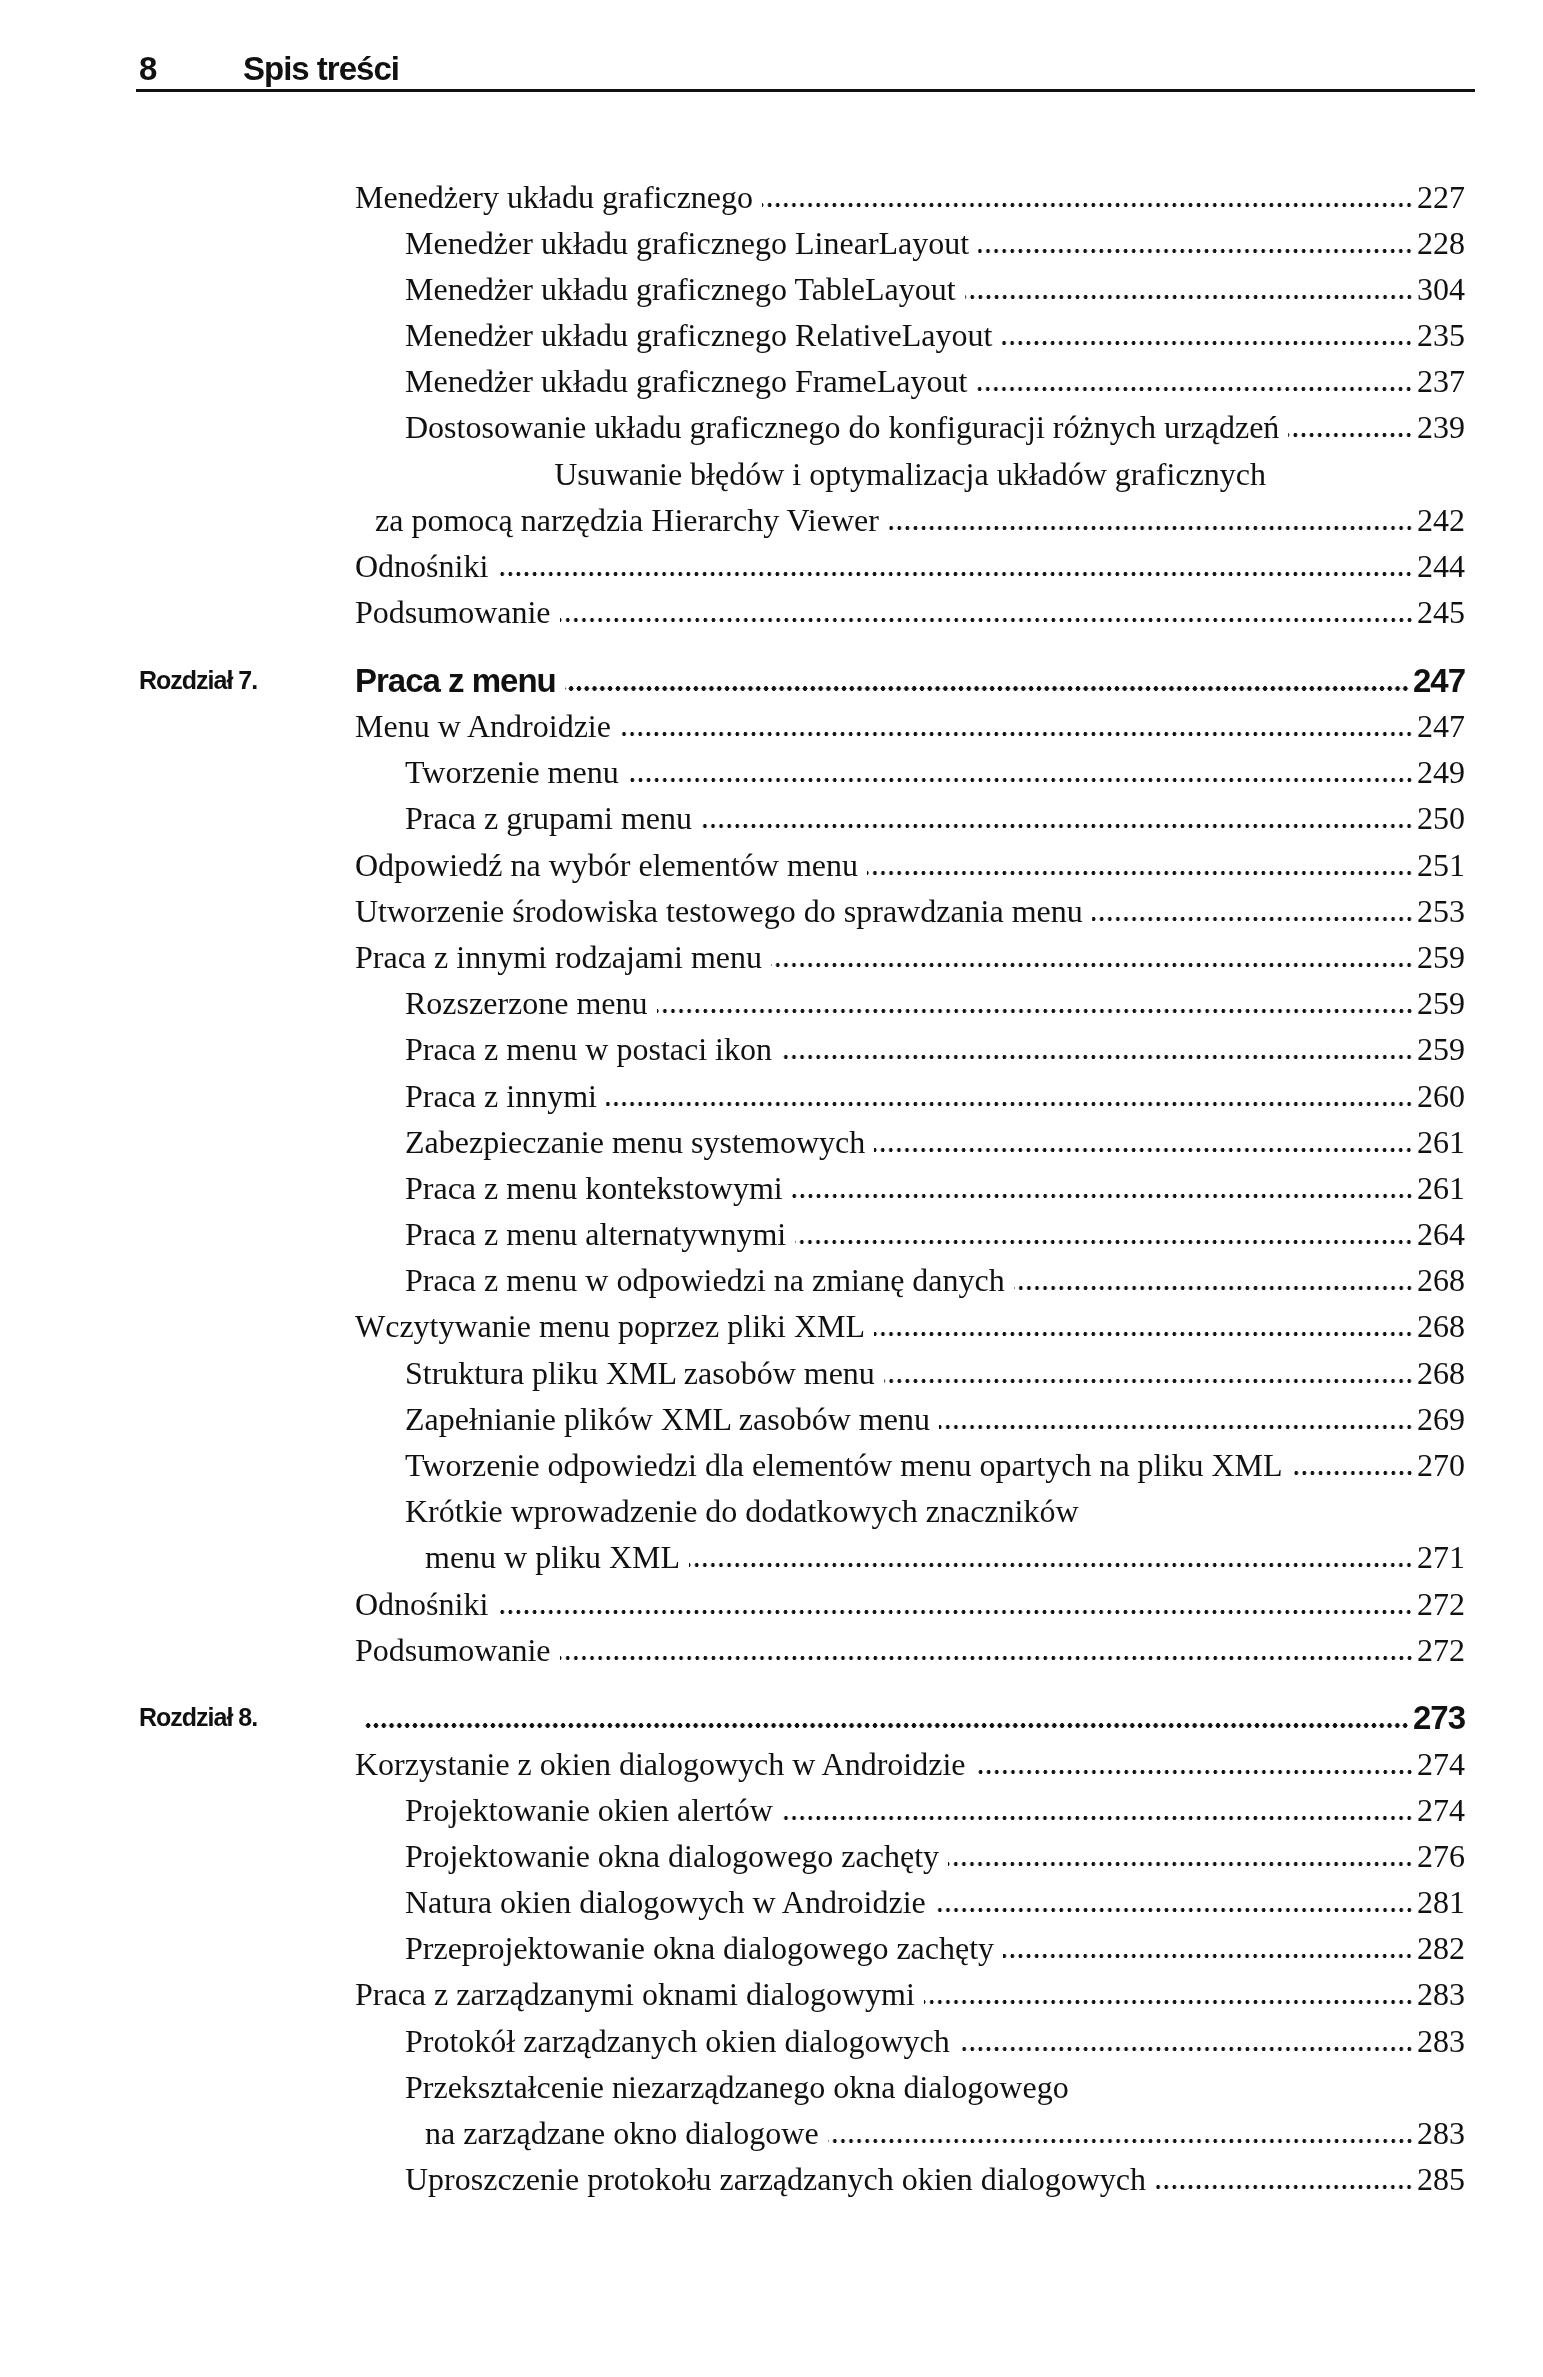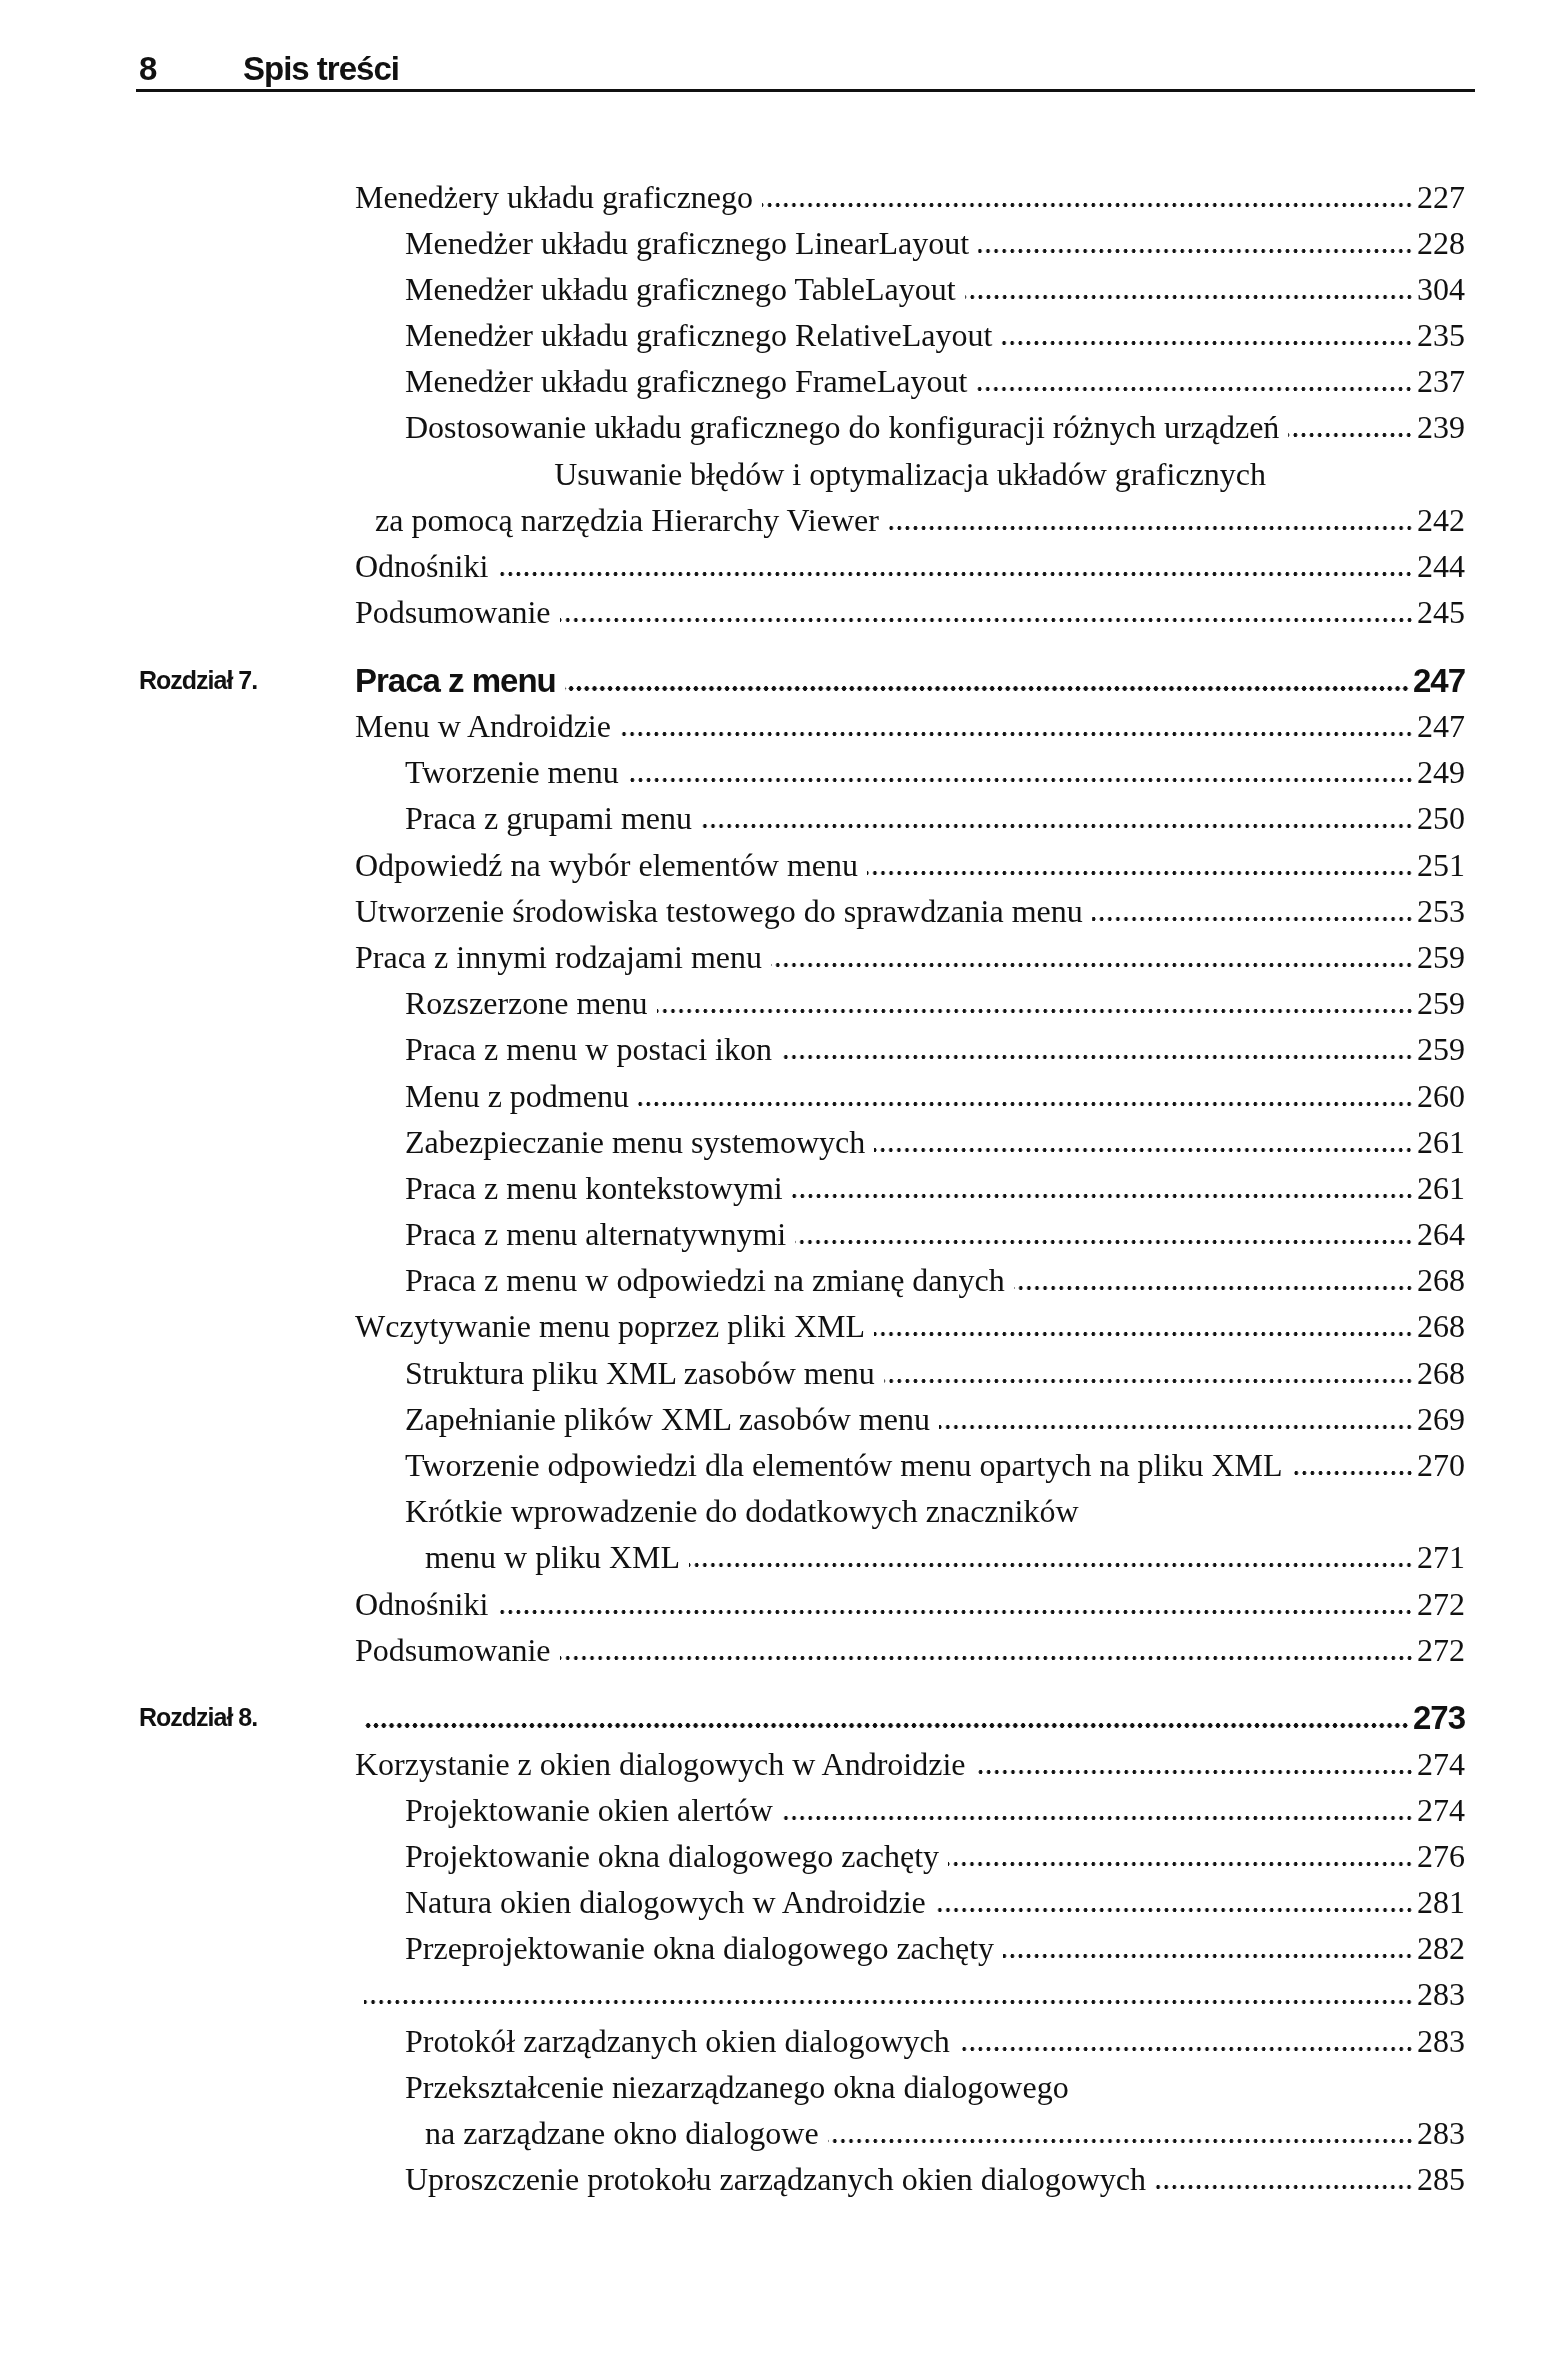--- a/index.html
+++ b/index.html
@@ -182,21 +182,21 @@
     </div>
     <div class="row " style="top: 1030px;">
       <div class="entry" style="left: 405px; right: 79px;">
         <span class="title">Praca z menu w postaci ikon</span>
         <span class="leader"></span>
         <span class="pg">259</span>
       </div>
     </div>
     <div class="row " style="top: 1077px;">
       <div class="entry" style="left: 405px; right: 79px;">
-        <span class="title">Menu z podmenu</span>
+        <span class="title">Praca z innymi</span>
         <span class="leader"></span>
         <span class="pg">260</span>
       </div>
     </div>
     <div class="row " style="top: 1123px;">
       <div class="entry" style="left: 405px; right: 79px;">
         <span class="title">Zabezpieczanie menu systemowych</span>
         <span class="leader"></span>
         <span class="pg">261</span>
       </div>
@@ -313,20 +313,21 @@
     </div>
     <div class="row " style="top: 1929px;">
       <div class="entry" style="left: 405px; right: 79px;">
         <span class="title">Przeprojektowanie okna dialogowego zachęty</span>
         <span class="leader"></span>
         <span class="pg">282</span>
       </div>
     </div>
     <div class="row " style="top: 1975px;">
       <div class="entry" style="left: 355px; right: 79px;">
+        <span class="title">Praca z zarządzanymi oknami dialogowymi</span>
         <span class="leader"></span>
         <span class="pg">283</span>
       </div>
     </div>
     <div class="row " style="top: 2022px;">
       <div class="entry" style="left: 405px; right: 79px;">
         <span class="title">Protokół zarządzanych okien dialogowych</span>
         <span class="leader"></span>
         <span class="pg">283</span>
       </div>

